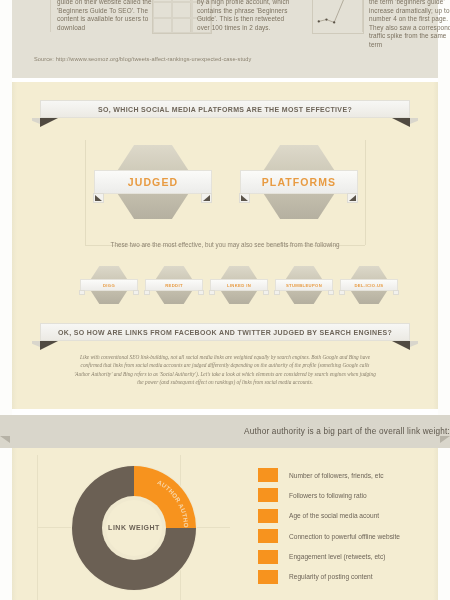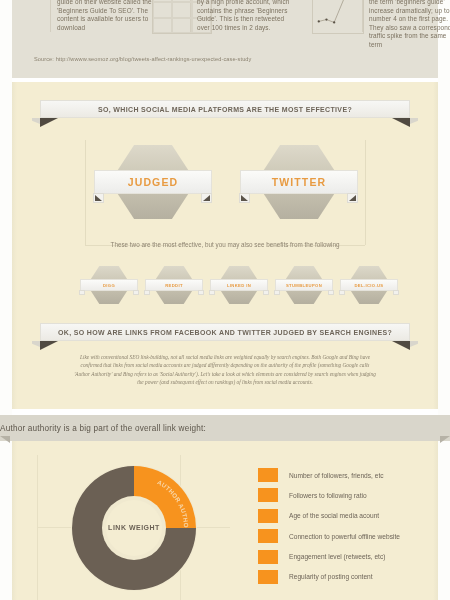--- a/index.html
+++ b/index.html
@@ -132,23 +132,23 @@
   .ribbon-fold-l, .ribbon-fold-r {
     position: absolute; top: 18px; width: 8px; height: 6px;
     background: #d9d6cc;
   }
   .ribbon-fold-l { left: 6px; clip-path: polygon(0 0, 100% 0, 100% 100%, 0 45%); }
   .ribbon-fold-r { right: 6px; clip-path: polygon(0 0, 100% 0, 100% 45%, 0 100%); }
 
   
   .ribbon-grey-wrap { position: absolute; height: 30px; }
   .ribbon-grey {
-    position: absolute; left: 0; right: 0; top: 0; height: 26px;
+    position: absolute; left: 0; right: 0; top: 0; height: 33px;
     background: #d9d6cb;
-    display: flex; align-items: center; justify-content: flex-start;
+    display: flex; align-items: center; justify-content: flex-end;
   }
   .ribbon-grey .ribbon-label {
     font-size: 8.2px; font-weight: normal; letter-spacing: .2px; color: #5d564b;
   }
   .gfold-l, .gfold-r {
     position: absolute; top: 21px; width: 10px; height: 7px; background: #b6b2a6;
   }
   .gfold-l { left: 0; clip-path: polygon(0 0, 100% 0, 100% 100%, 0 0); }
   .gfold-r { right: 0; clip-path: polygon(0 0, 100% 0, 100% 0, 0 100%); }
 
@@ -318,21 +318,21 @@
 
   <div class="hex-big" style="left:110px; top:145px;"></div>
   <div class="hex-banner" style="left:94px; top:170px; width:118px;">
     <span class="hex-banner-label">JUDGED</span>
   </div>
   <div class="hex-tab-l" style="left:93px; top:193px;"></div>
   <div class="hex-tab-r" style="left:201px; top:193px;"></div>
 
   <div class="hex-big" style="left:256px; top:145px;"></div>
   <div class="hex-banner" style="left:240px; top:170px; width:118px;">
-    <span class="hex-banner-label">TWITTER</span>
+    <span class="hex-banner-label">PLATFORMS</span>
   </div>
   <div class="hex-tab-l" style="left:239px; top:193px;"></div>
   <div class="hex-tab-r" style="left:347px; top:193px;"></div>
 
   <div class="sub-note" style="left:0; top:241px;">These two are the most effective, but you may also see benefits from the following</div>
 
   <div class="hex-sm" style="left:87px;  top:266px;"></div>
   <div class="hex-sm-banner" style="left:80px; top:279px;">
     <span class="hex-sm-label">DIGG</span>
   </div>

